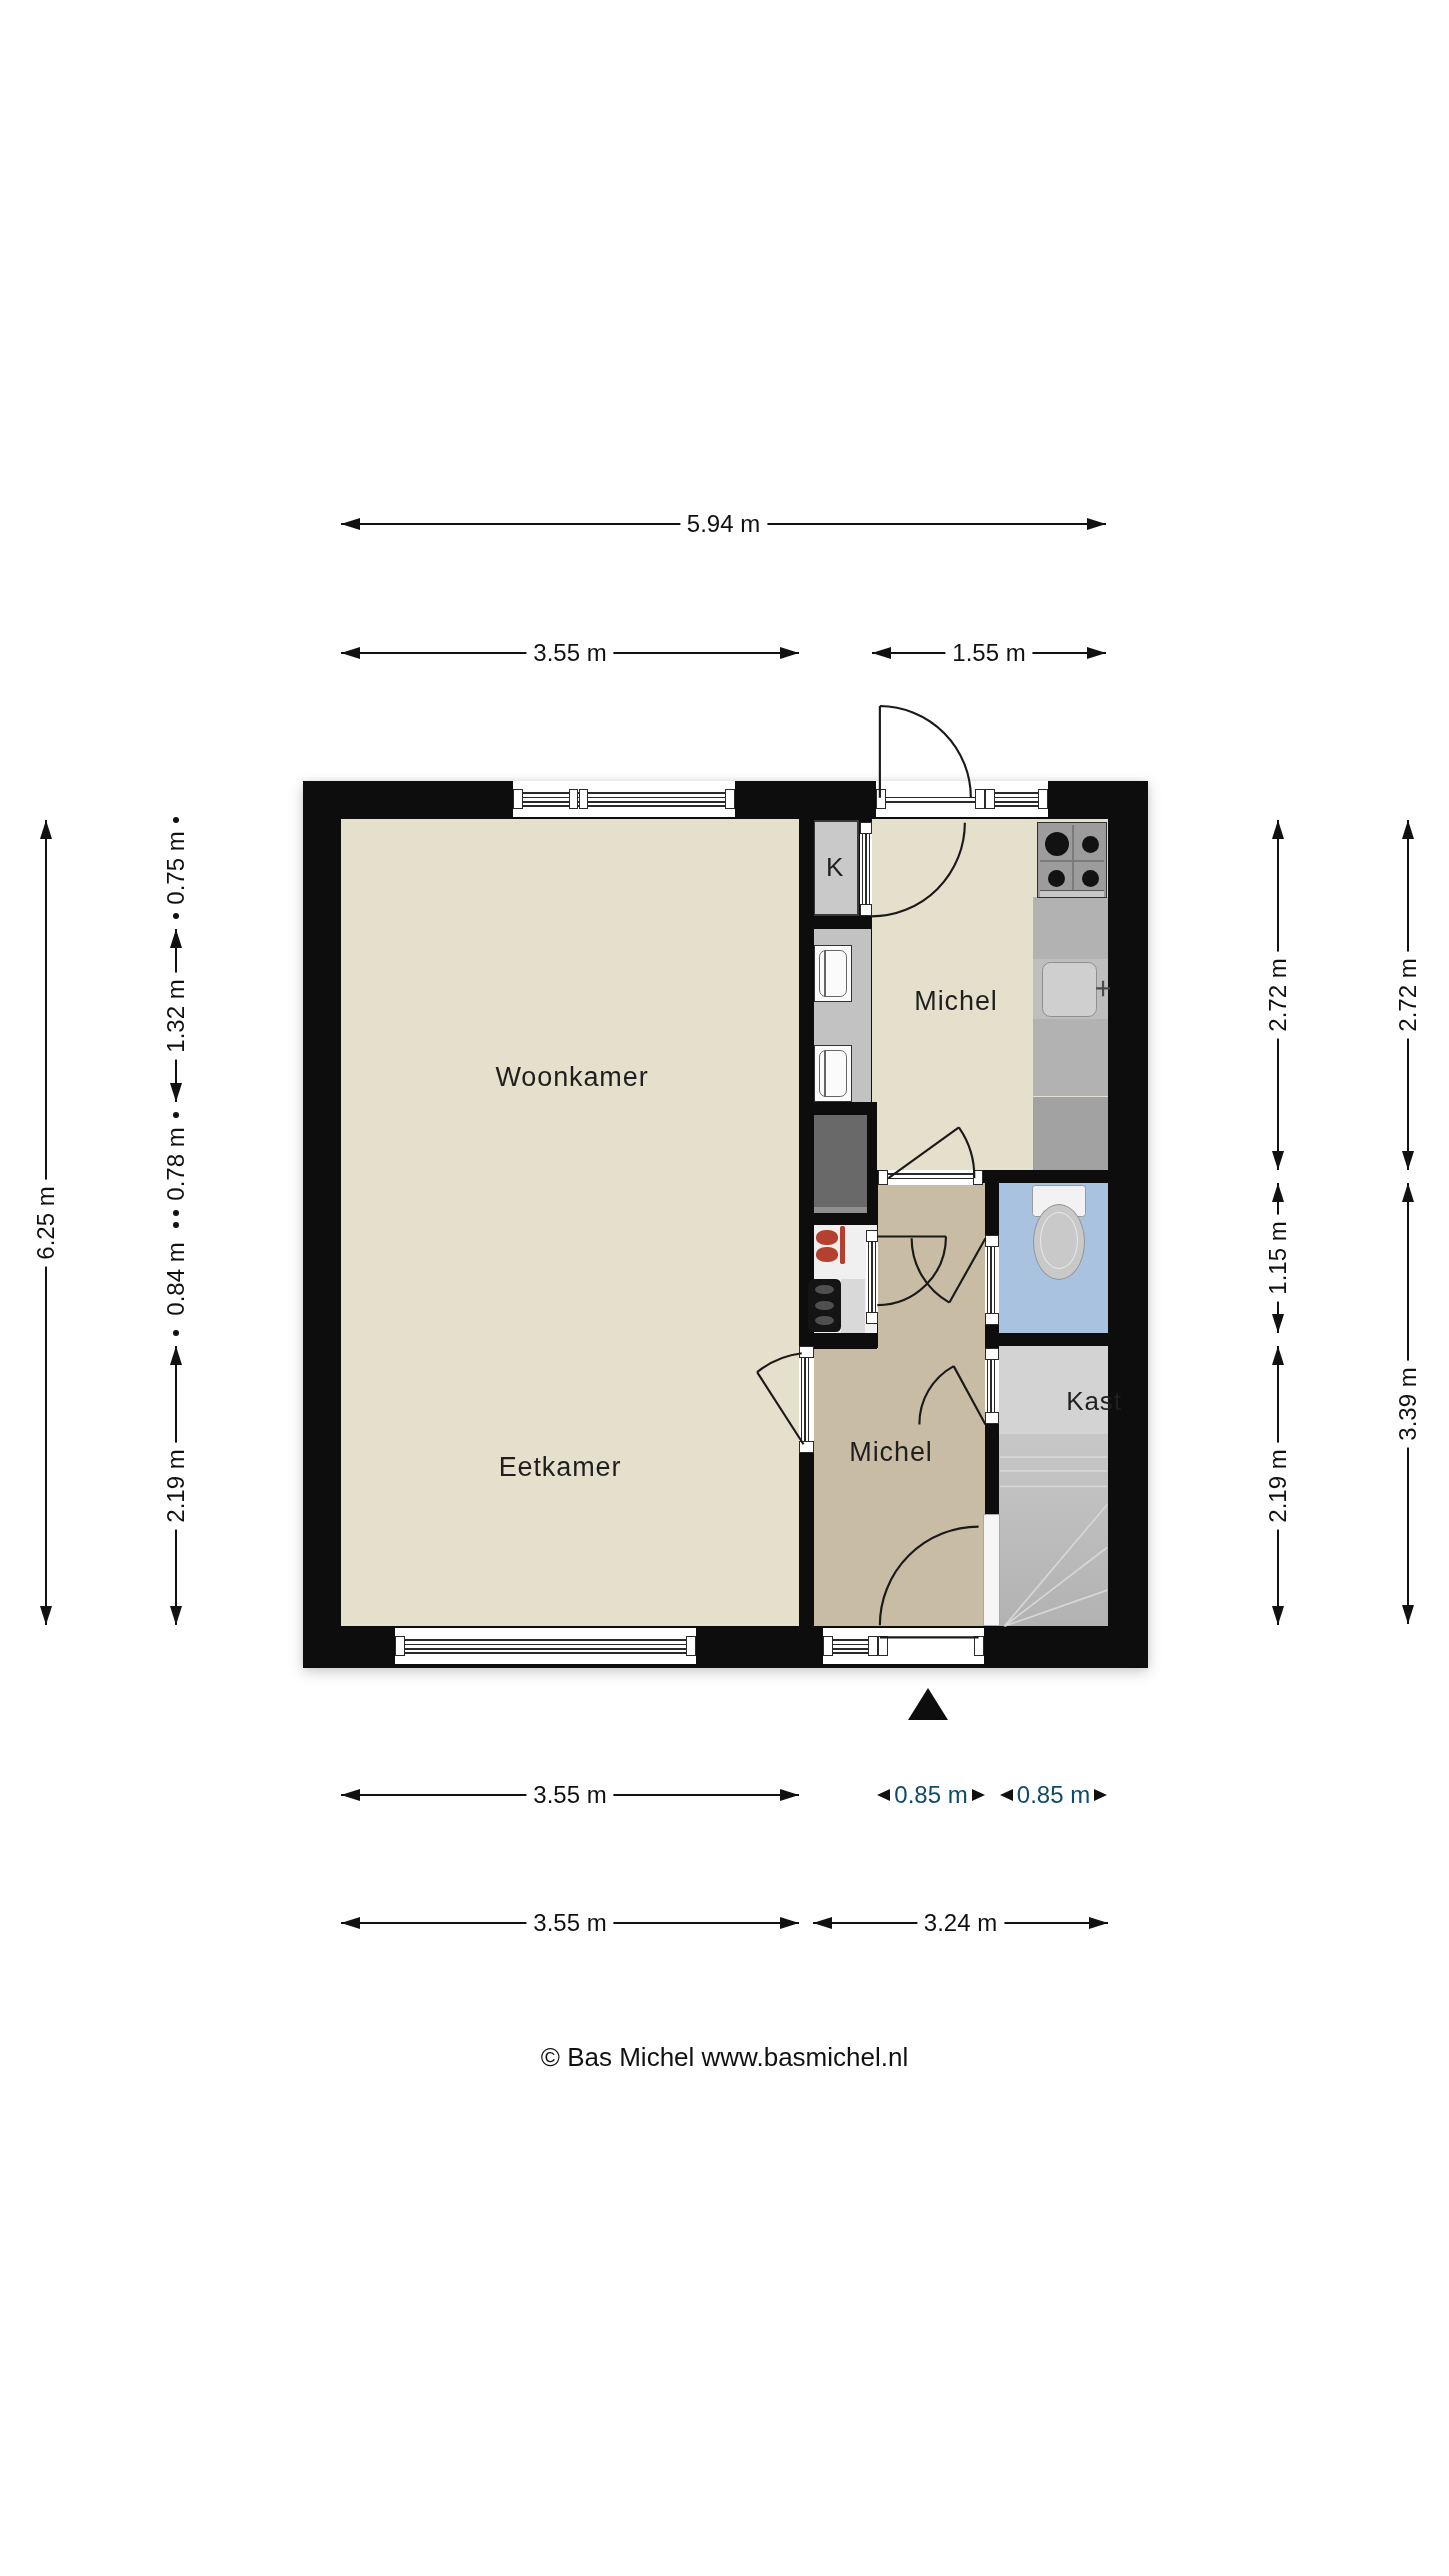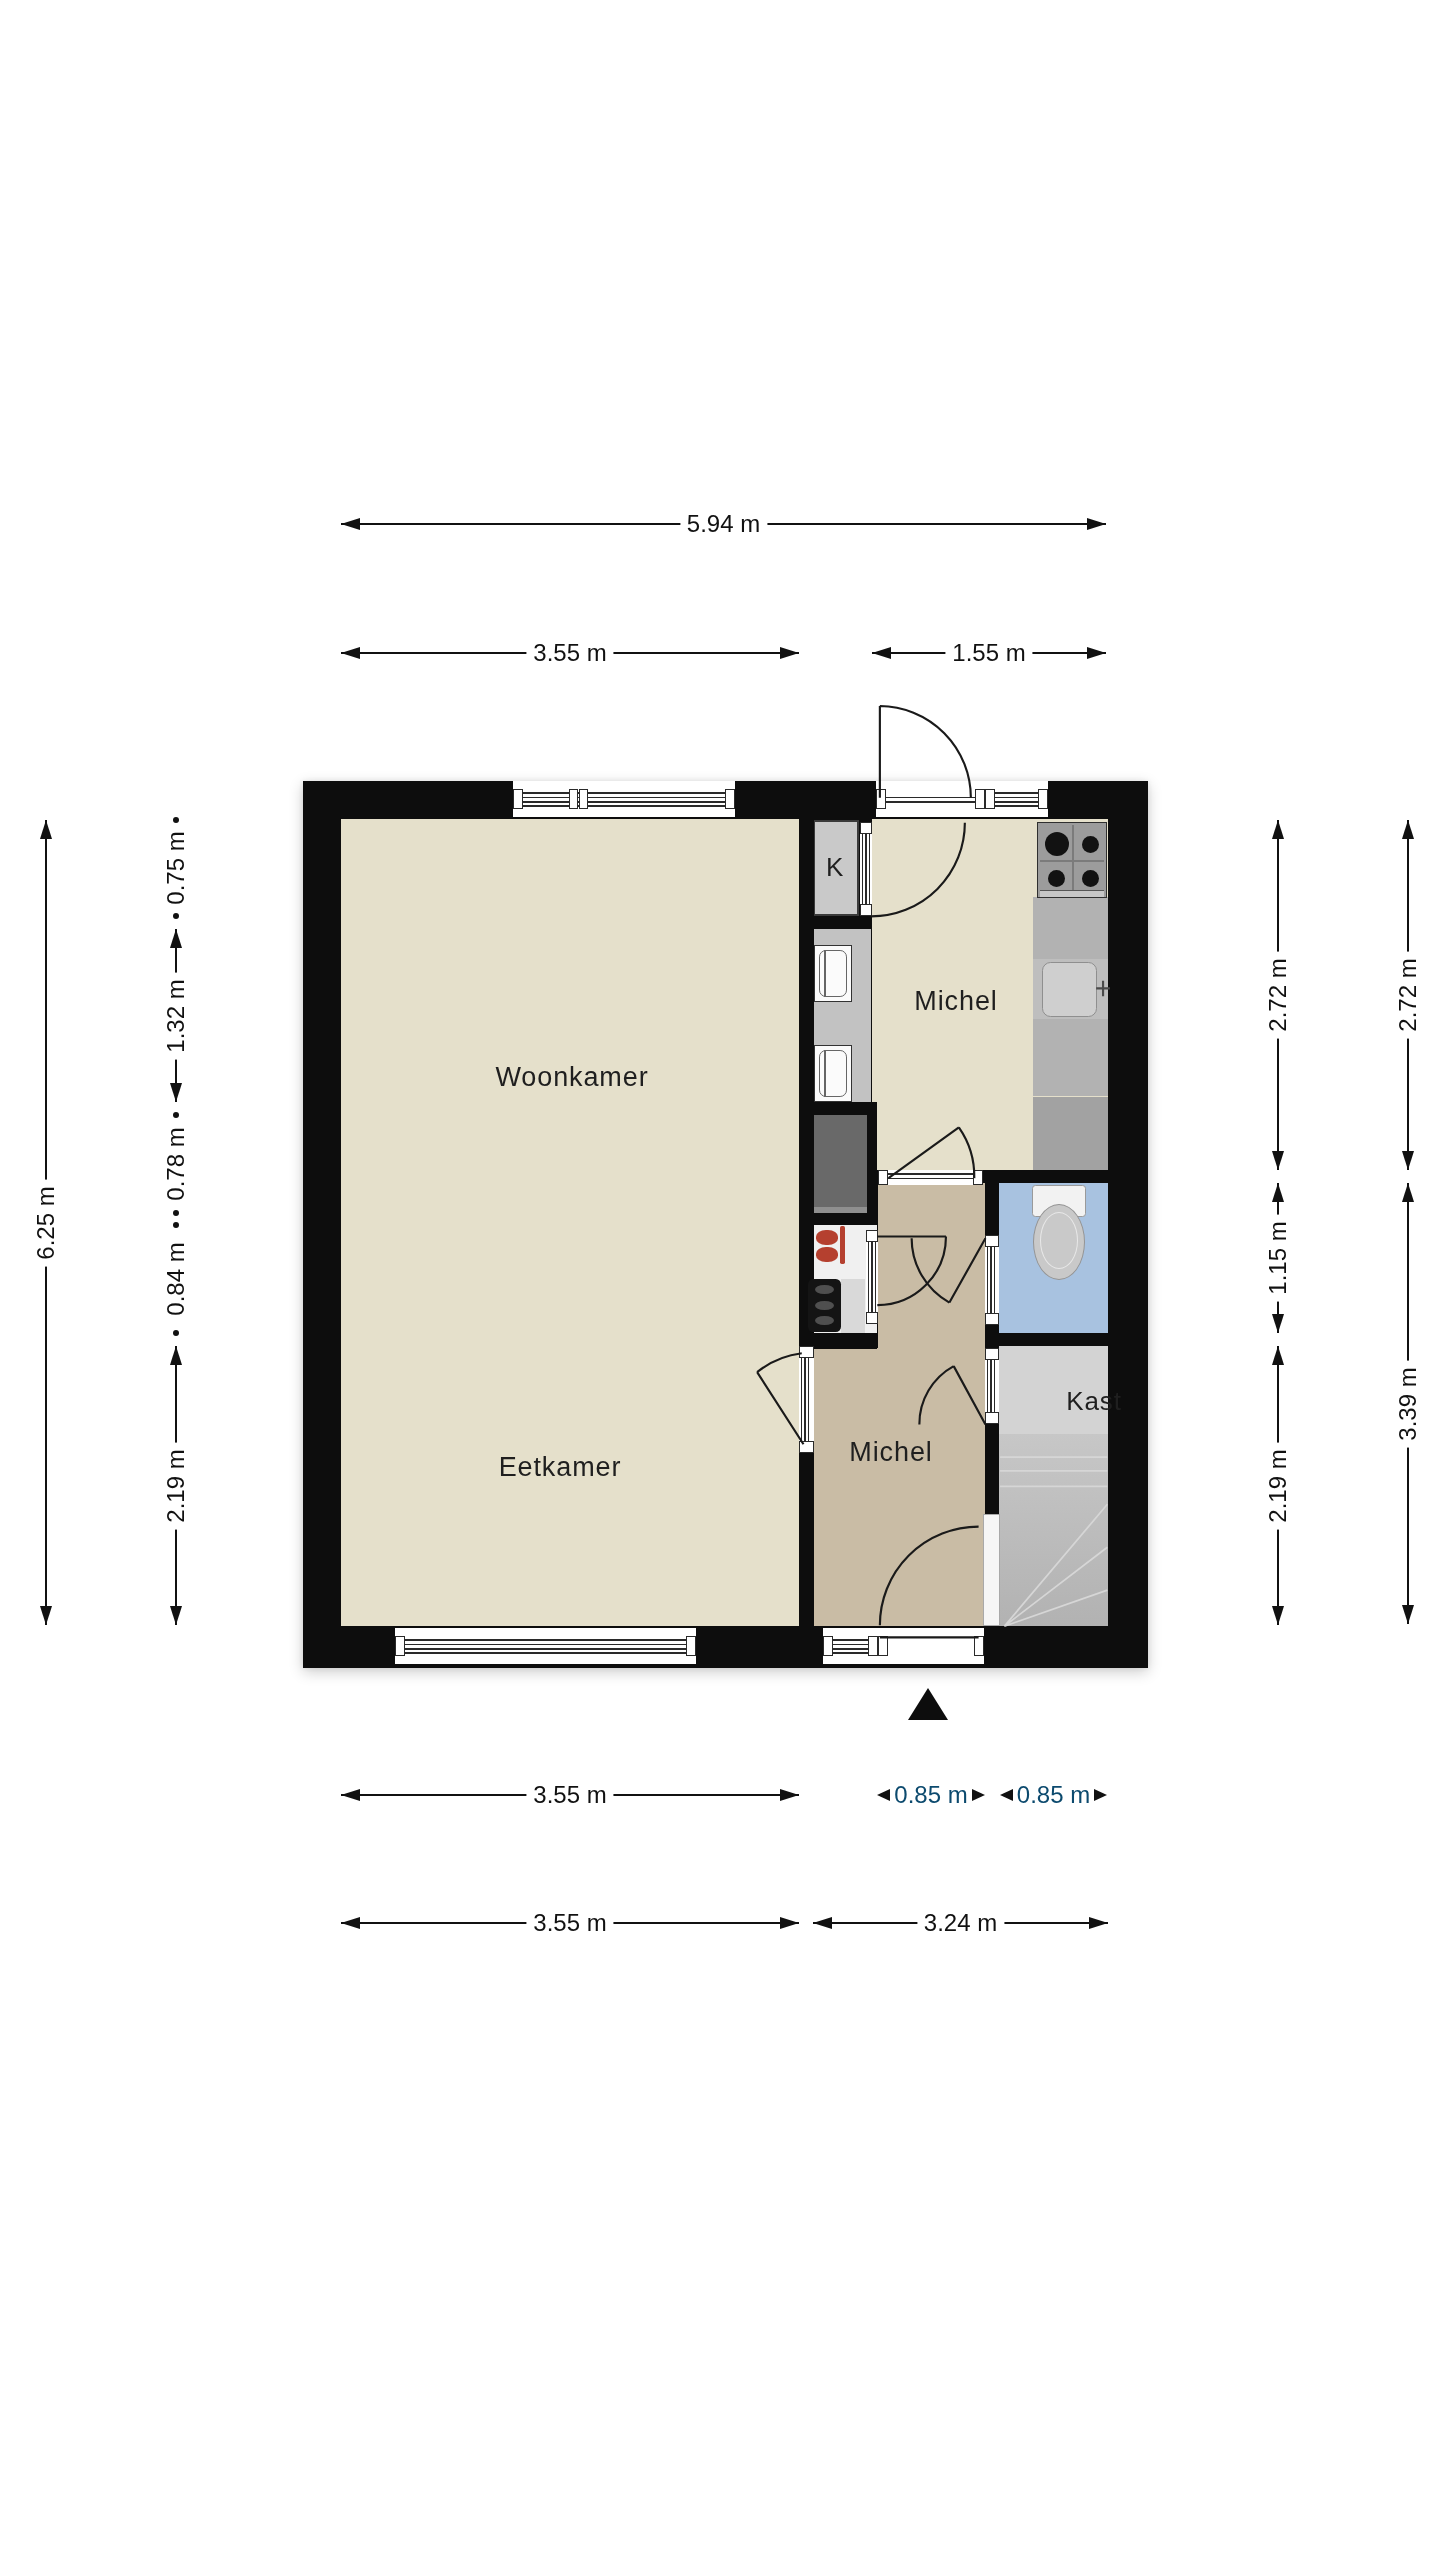--- a/index.html
+++ b/index.html
@@ -372,15 +372,16 @@
       <div class="ar"></div>
     <span class="lb">3.55 m</span>
   </div>
   <div class="hdim" style="left:813px;width:295px;top:1911px;">
     <div class="ln"></div>
       <div class="al"></div>
       <div class="ar"></div>
     <span class="lb">3.24 m</span>
   </div>
 
+  <div class="footer-line" style="top:2043px;">© Bas Michel www.basmichel.nl</div>
 
 </div>
 
 
 </body></html>

